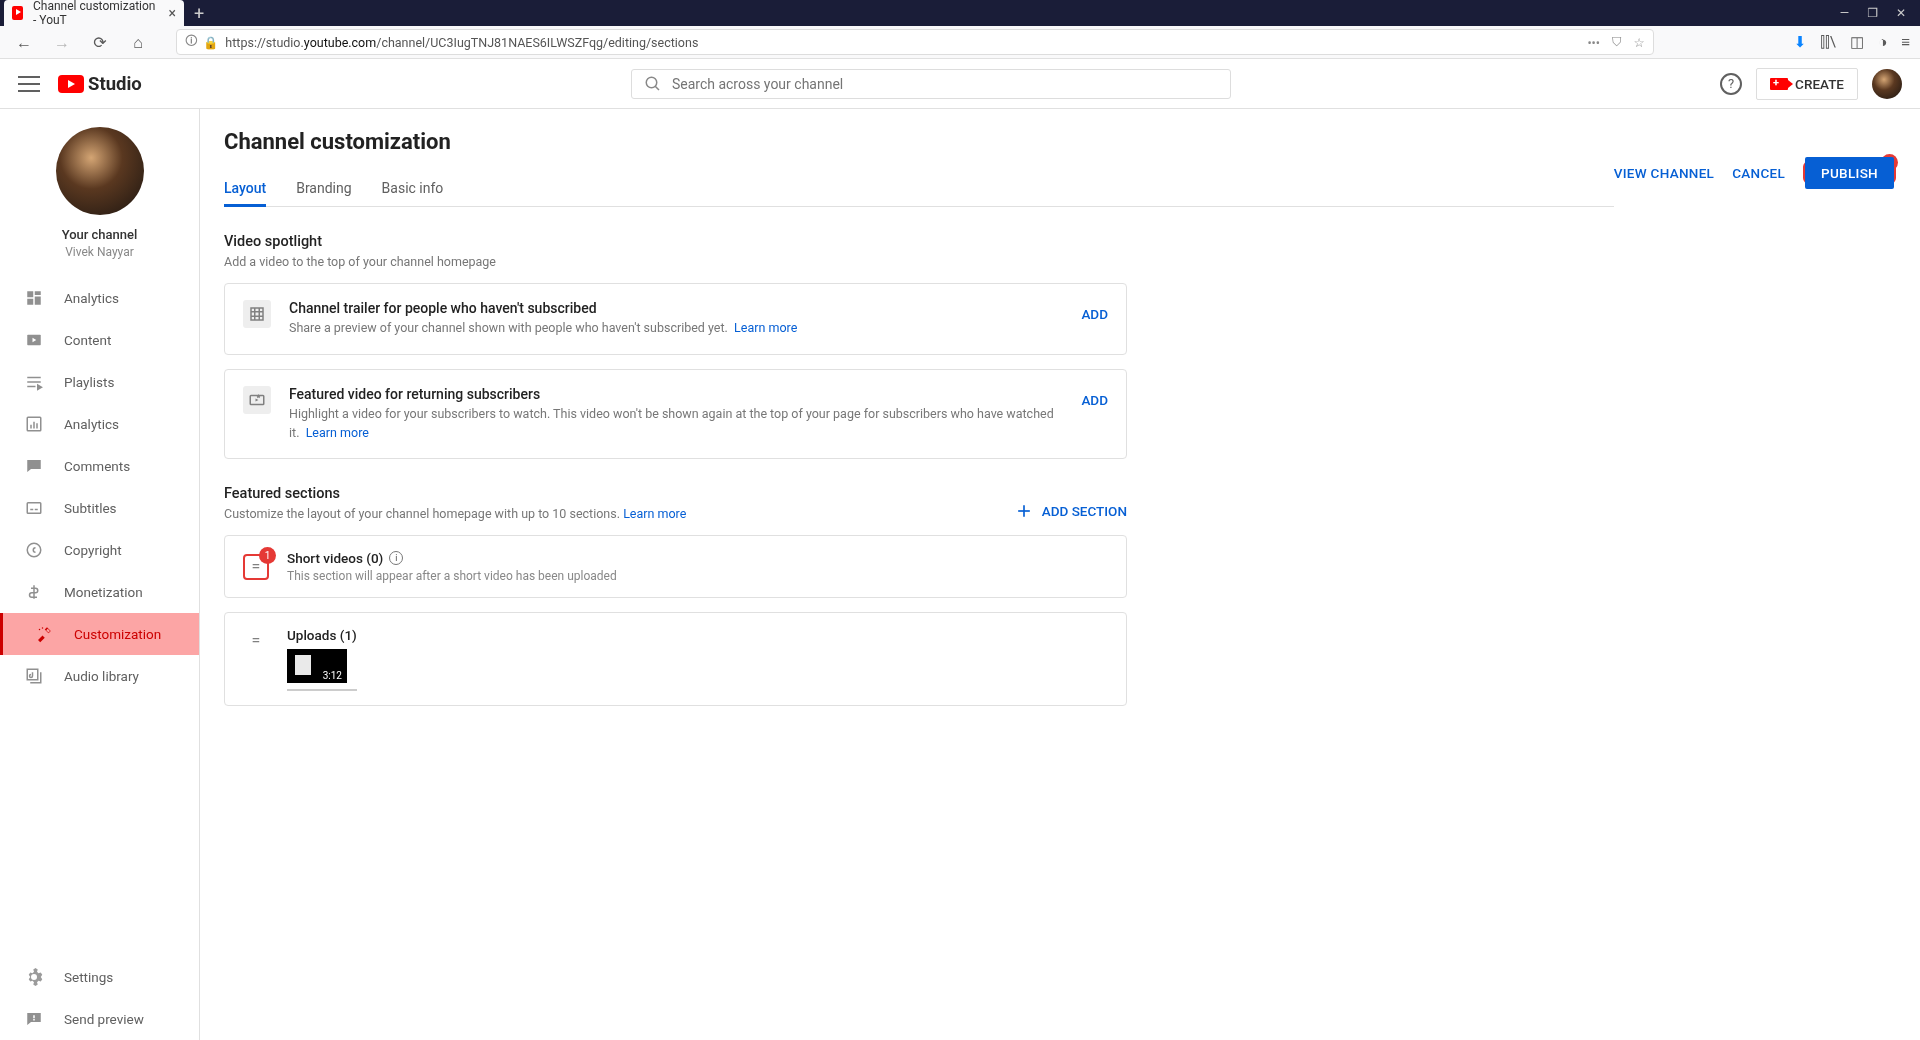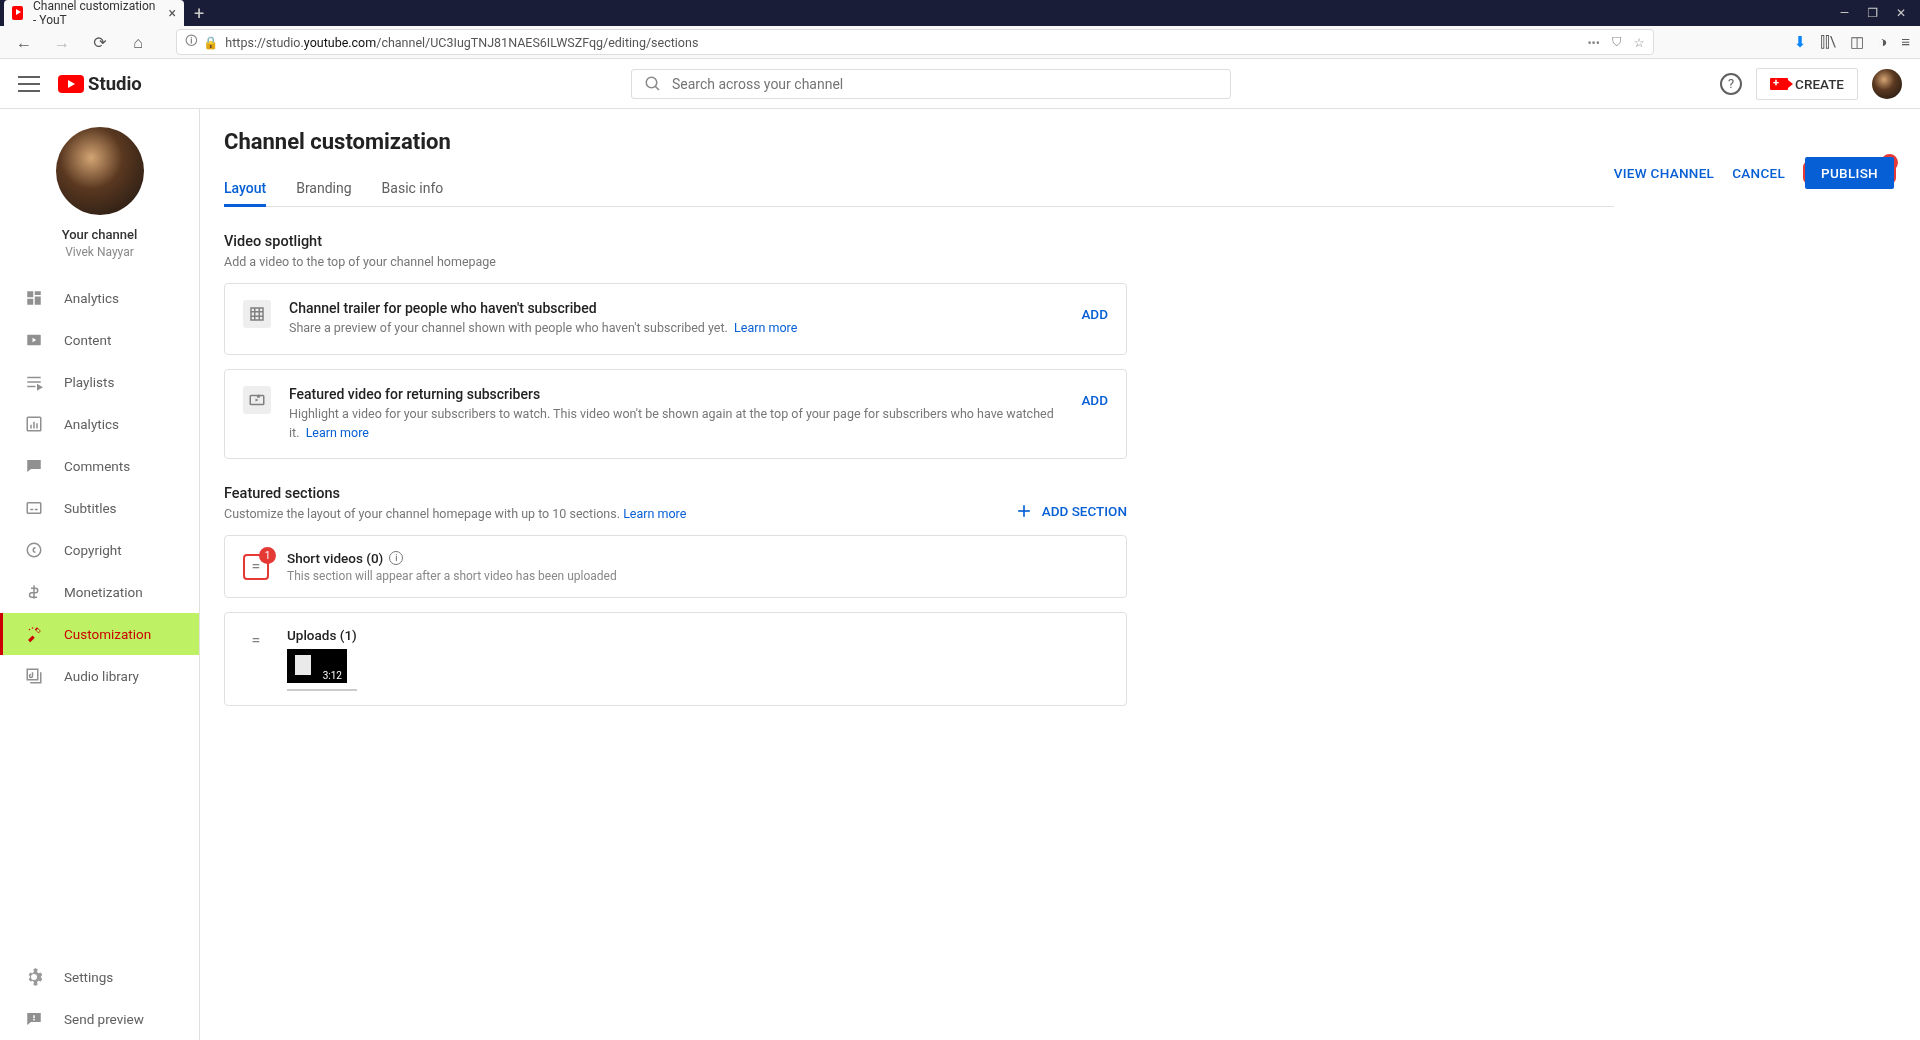--- a/index.html
+++ b/index.html
@@ -44,21 +44,21 @@
 .avatar { width:30px; height:30px; border-radius:50%; background:radial-gradient(circle at 40% 35%, #d4a574 0%, #5a3820 40%, #1a1410 100%); cursor:pointer;}
 
 .body { display:flex; height:calc(1040px - 26px - 33px - 50px); }
 
 
 .sidebar { width:200px; border-right:1px solid #e0e0e0; padding-top:18px; display:flex; flex-direction:column;}
 .sb-avatar { width:88px; height:88px; border-radius:50%; background:radial-gradient(circle at 40% 35%, #d4a574 0%, #5a3820 40%, #1a1410 100%); margin:0 auto 12px;}
 .sb-ch-label { text-align:center; font-size:13px; font-weight:500; color:#333;}
 .sb-ch-name { text-align:center; font-size:12px; color:#888; margin-top:3px; margin-bottom:18px;}
 .sb-item { display:flex; align-items:center; gap:20px; padding:11px 24px; font-size:13.5px; color:#606060; cursor:pointer;}
-.sb-item.active { background:#bef264; color:#c00; border-left:3px solid #c00; padding-left:21px;}
+.sb-item.active { background:#fca5a5; color:#c00; border-left:3px solid #c00; padding-left:31px;}
 .sb-item.active .sb-icn { color:#c00;}
 .sb-icn { width:20px; height:20px; display:flex; align-items:center; justify-content:center; color:#909090; flex-shrink:0;}
 .sb-spacer { flex:1; }
 
 
 .main { flex:1; padding:20px 24px; overflow:auto;}
 .page-header { display:flex; align-items:flex-start; }
 .page-title { font-size:22px; font-weight:700; color:#222; margin-bottom:16px;}
 .tabs { display:flex; gap:30px; border-bottom:1px solid #e0e0e0; }
 .tabrow-wrap { flex:1; }

